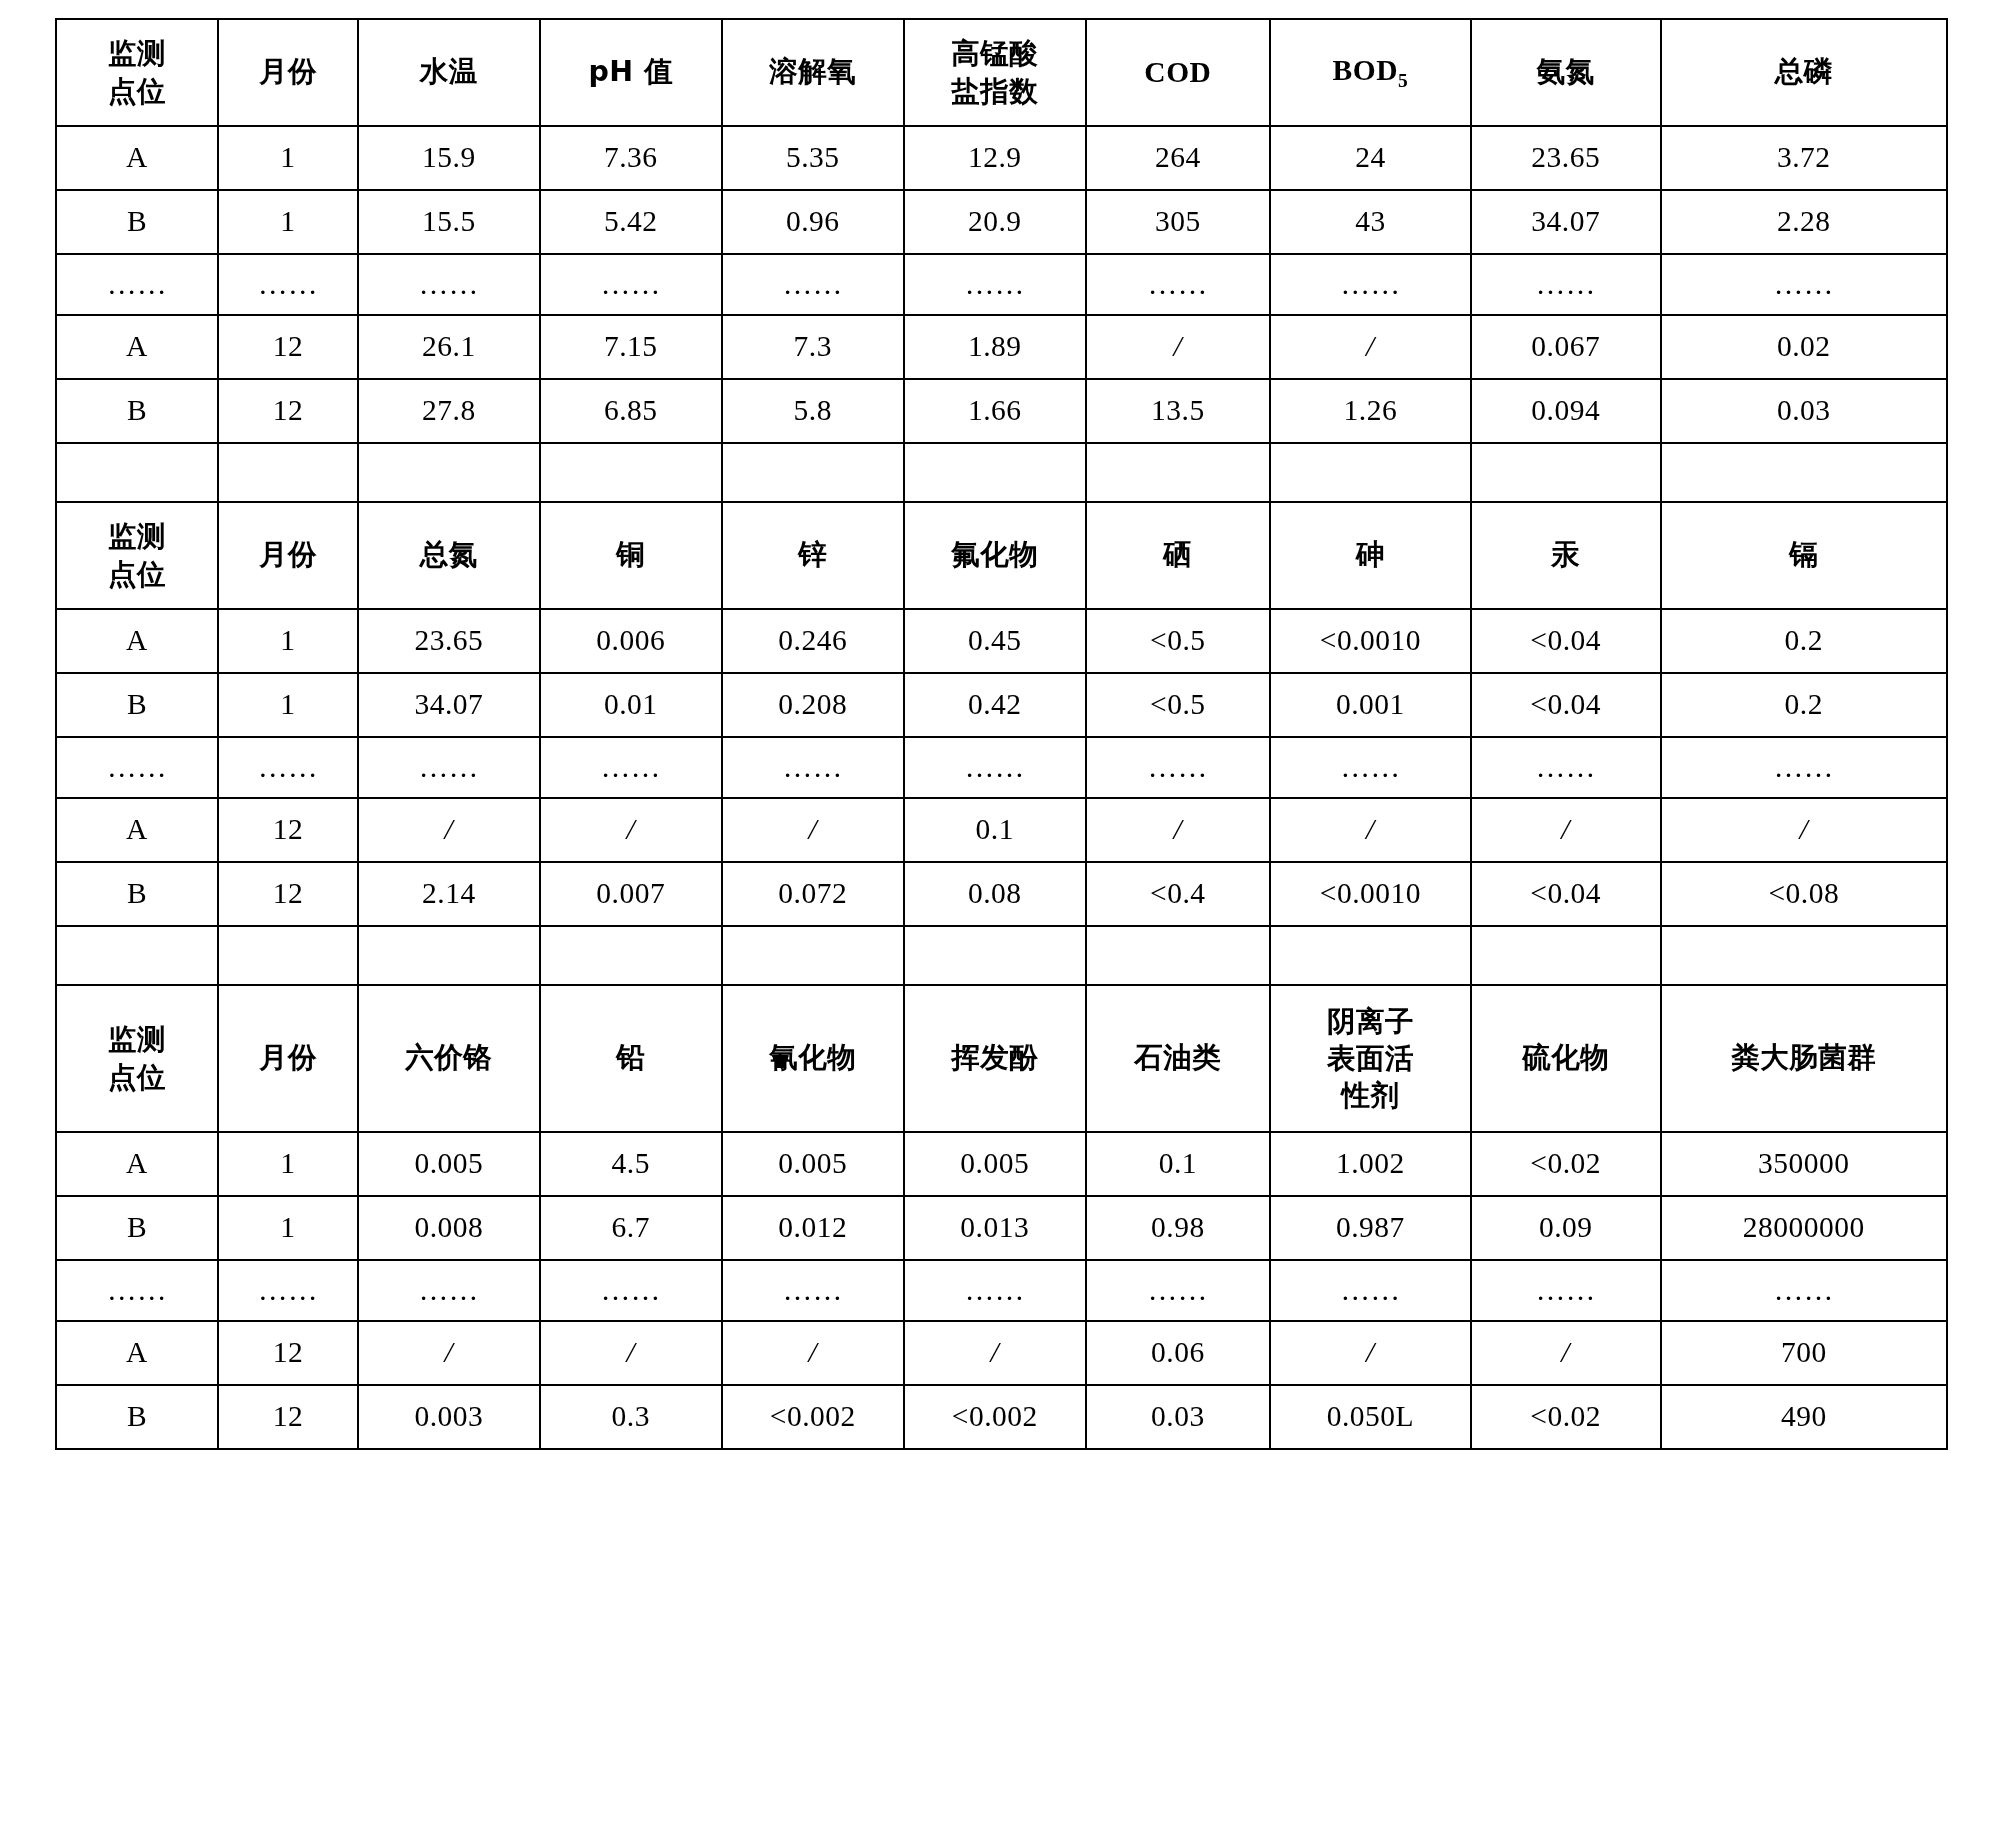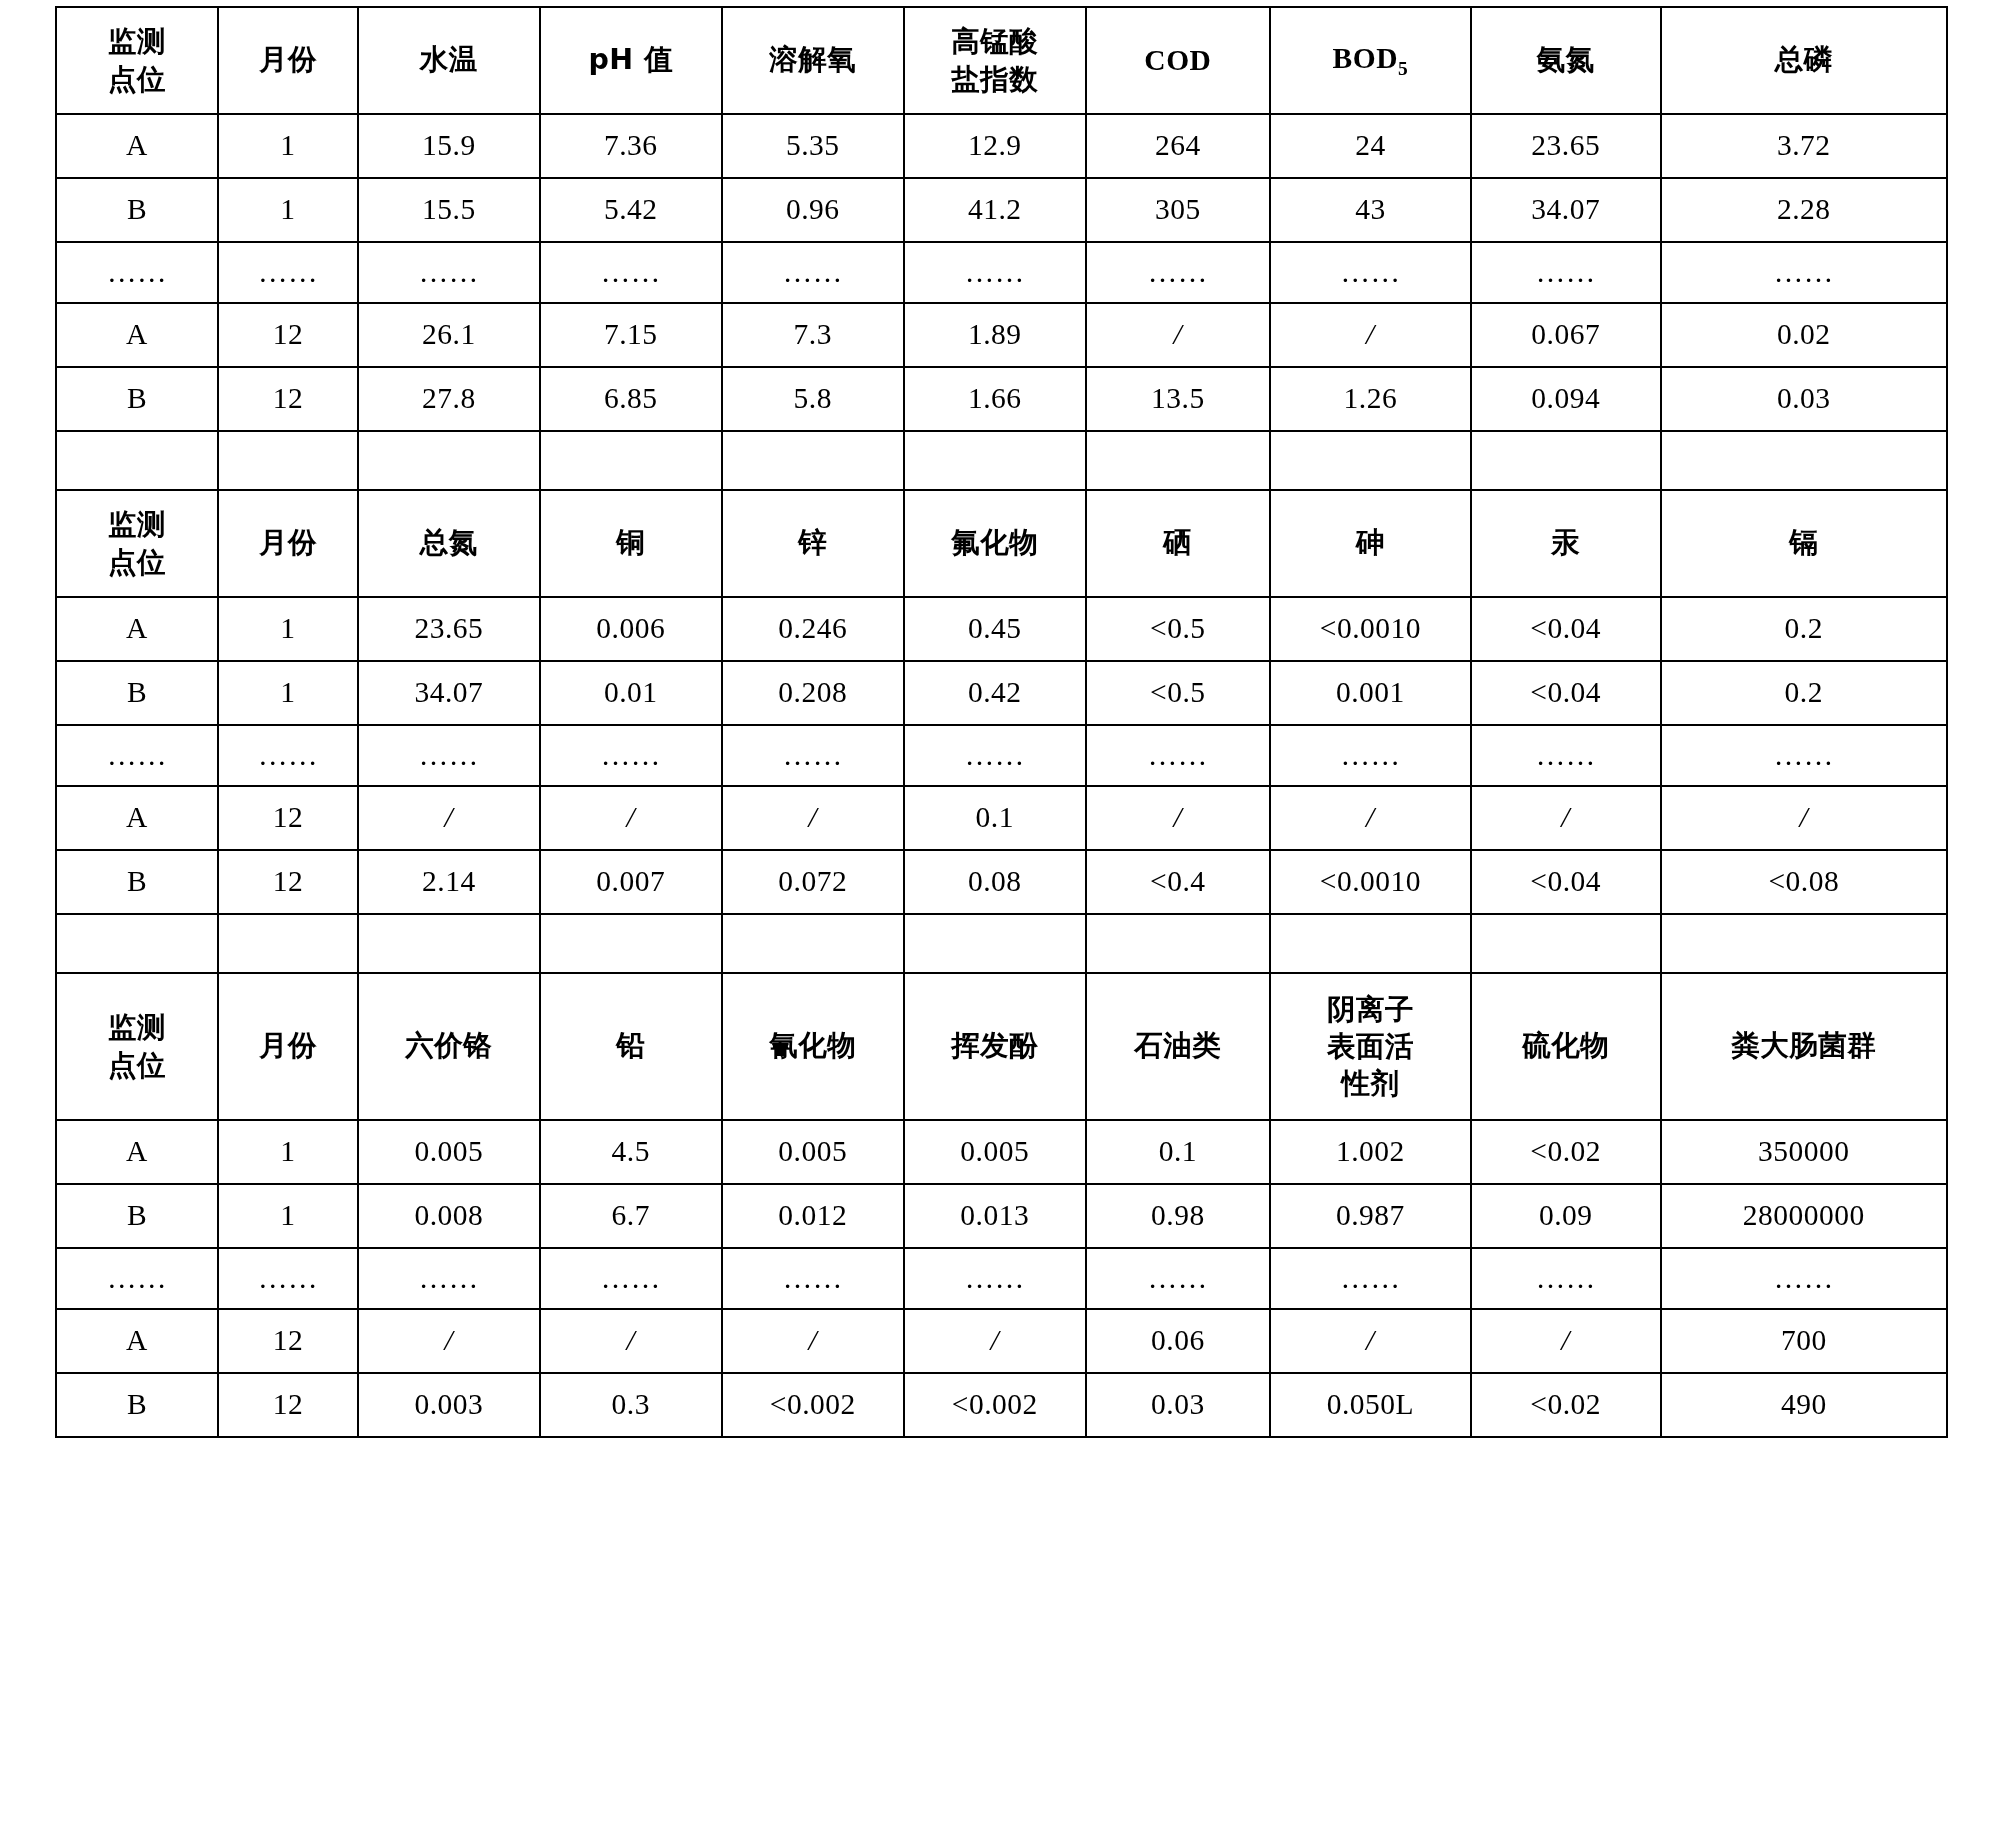--- a/index.html
+++ b/index.html
@@ -19,21 +19,21 @@
     position: relative;
     width: 2004px;
     height: 1847px;
     background: #ffffff;
     box-sizing: border-box;
     padding: 5.7px 0 0 0;
   }
   .tables-wrap {
     position: absolute;
     left: 55px;
-    top: 6px;
+    top: 18px;
     width: 1893px;
   }
   table.grid {
     border-collapse: collapse;
     table-layout: fixed;
     width: 1893px;
     border: 2.9px solid #000;
   }
   table.grid td {
     border: 2.9px solid #000000;
@@ -141,21 +141,21 @@
             <td class="num">24</td>
             <td class="num">23.65</td>
             <td class="num">3.72</td>
           </tr>
           <tr class="data-row">
             <td class="num">B</td>
             <td class="num">1</td>
             <td class="num">15.5</td>
             <td class="num">5.42</td>
             <td class="num">0.96</td>
-            <td class="num">41.2</td>
+            <td class="num">20.9</td>
             <td class="num">305</td>
             <td class="num">43</td>
             <td class="num">34.07</td>
             <td class="num">2.28</td>
           </tr>
           <tr class="dots-row">
             <td class="dots">……</td>
             <td class="dots">……</td>
             <td class="dots">……</td>
             <td class="dots">……</td>

